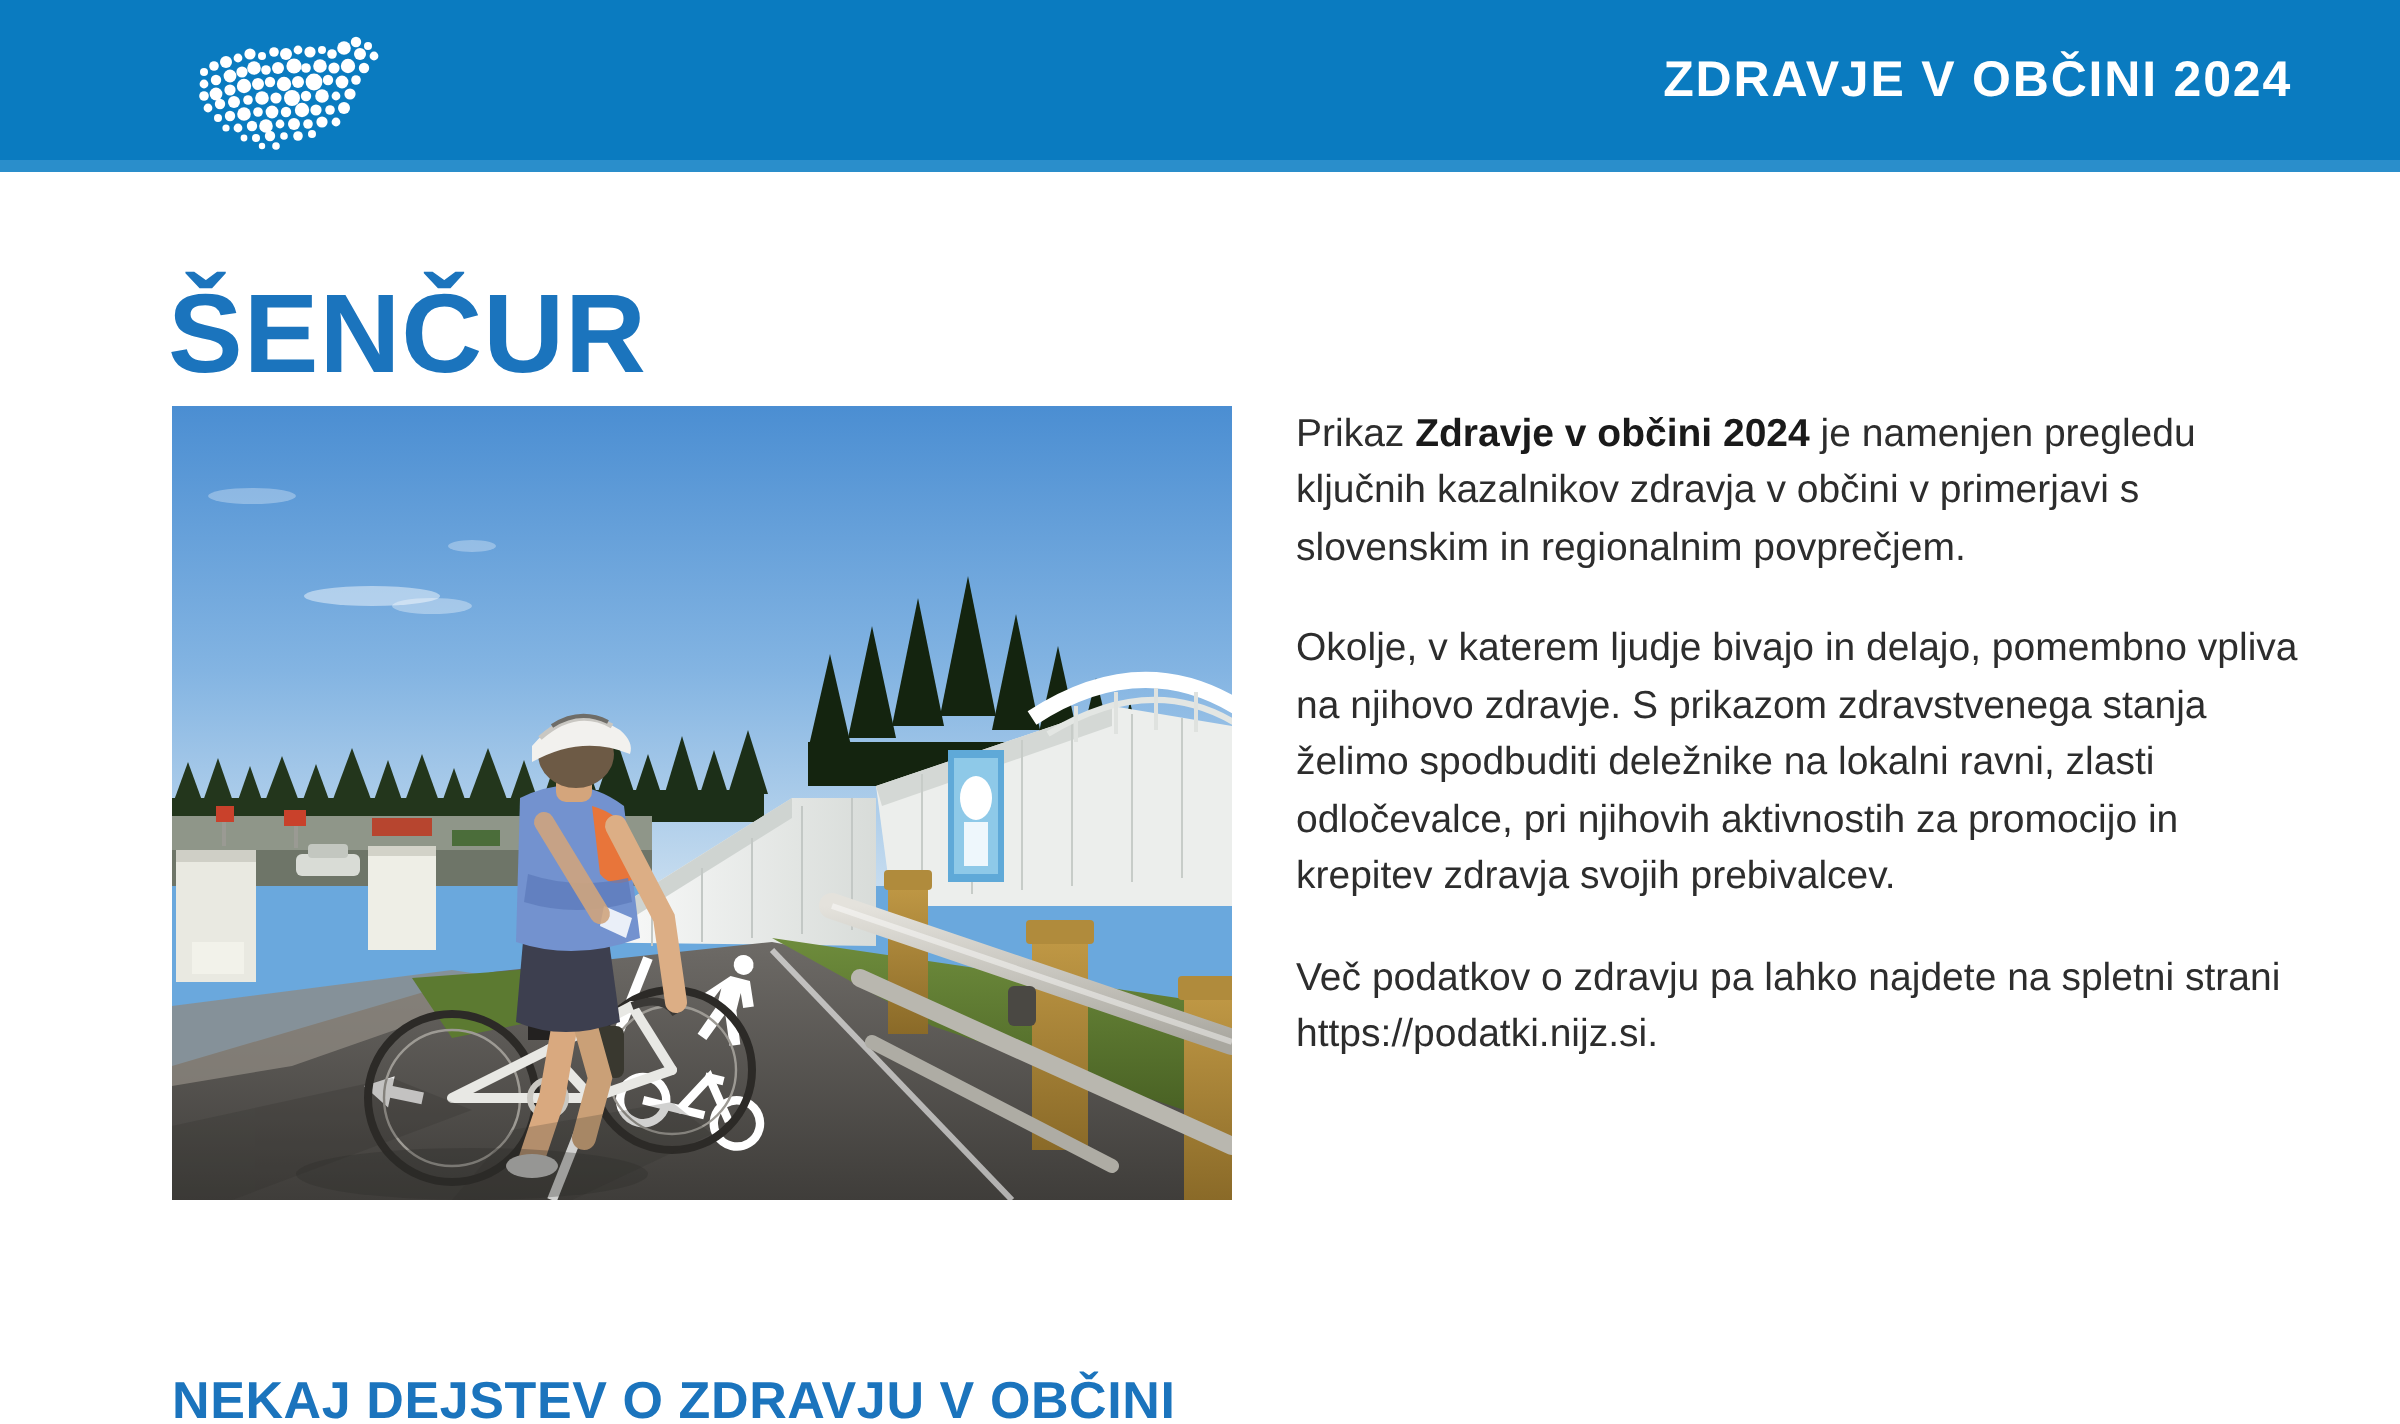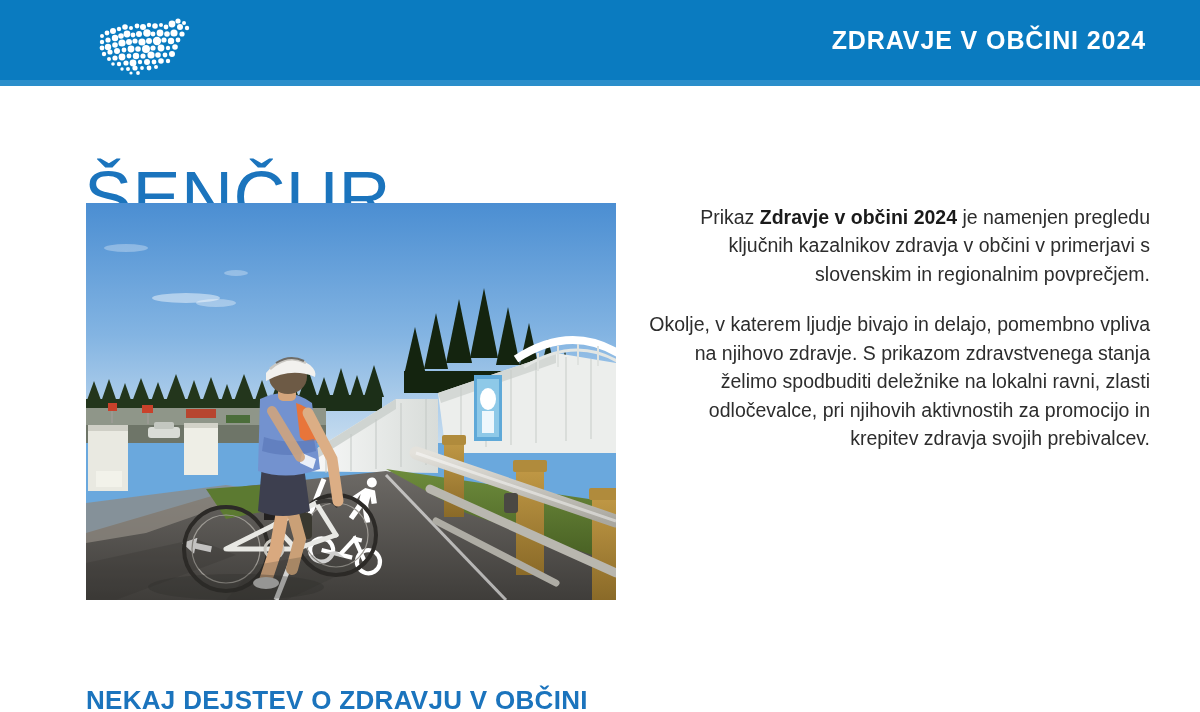--- a/index.html
+++ b/index.html
@@ -28,23 +28,23 @@
     position:absolute;right:54px;top:0;height:80px;
     display:flex;align-items:center;
     color:#ffffff;
     font-size:25px;font-weight:bold;
     letter-spacing:0.9px;
     white-space:nowrap;
   }
 
   
   .page-title{
-    position:absolute;left:84px;top:112px;
+    position:absolute;left:84px;top:100px;
     color:#1b74bd;
-    font-size:72px;font-weight:normal;
+    font-size:56px;font-weight:bold;
     letter-spacing:0.5px;
     line-height:1.05;
     white-space:nowrap;
   }
 
   
   .photo{
     position:absolute;left:86px;top:203px;width:530px;height:397px;
     overflow:hidden;
     background:#6aa8dd;
@@ -53,21 +53,21 @@
 
   
   .body-col{
     position:absolute;left:648px;top:203px;width:502px;
   }
   .body-col p{
     margin:0 0 22px 0;
     color:#2d2d2d;
     font-size:19.5px;
     line-height:1.46;
-    text-align:right;
+    text-align:left;
   }
   .body-col p:last-child{margin-bottom:0;}
   .body-col b{font-weight:bold;color:#1a1a1a;}
 
   
   .section-heading{
     position:absolute;left:86px;top:663px;
     color:#1b74bd;
     font-size:26px;font-weight:bold;
     letter-spacing:0.3px;
@@ -399,15 +399,16 @@
     <g fill="#2e2c29" opacity=".22">
       <polygon points="0,360 110,336 150,352 30,397 0,397"></polygon>
       <polygon points="170,362 250,348 270,364 200,397 140,397"></polygon>
     </g>
   </svg>
 </div>
 
 <div class="body-col">
   <p><span>Prikaz </span><b>Zdravje v občini 2024</b><span> je namenjen pregledu ključnih kazalnikov zdravja v občini v primerjavi s slovenskim in regionalnim povprečjem.</span></p>
   <p>Okolje, v katerem ljudje bivajo in delajo, pomembno vpliva na njihovo zdravje. S prikazom zdravstvenega stanja želimo spodbuditi deležnike na lokalni ravni, zlasti odločevalce, pri njihovih aktivnostih za promocijo in krepitev zdravja svojih prebivalcev.</p>
+  <p>Več podatkov o zdravju pa lahko najdete na spletni strani https://podatki.nijz.si.</p>
 </div>
 
 <h2 class="section-heading">NEKAJ DEJSTEV O ZDRAVJU V OBČINI</h2>
 
 </body></html>

